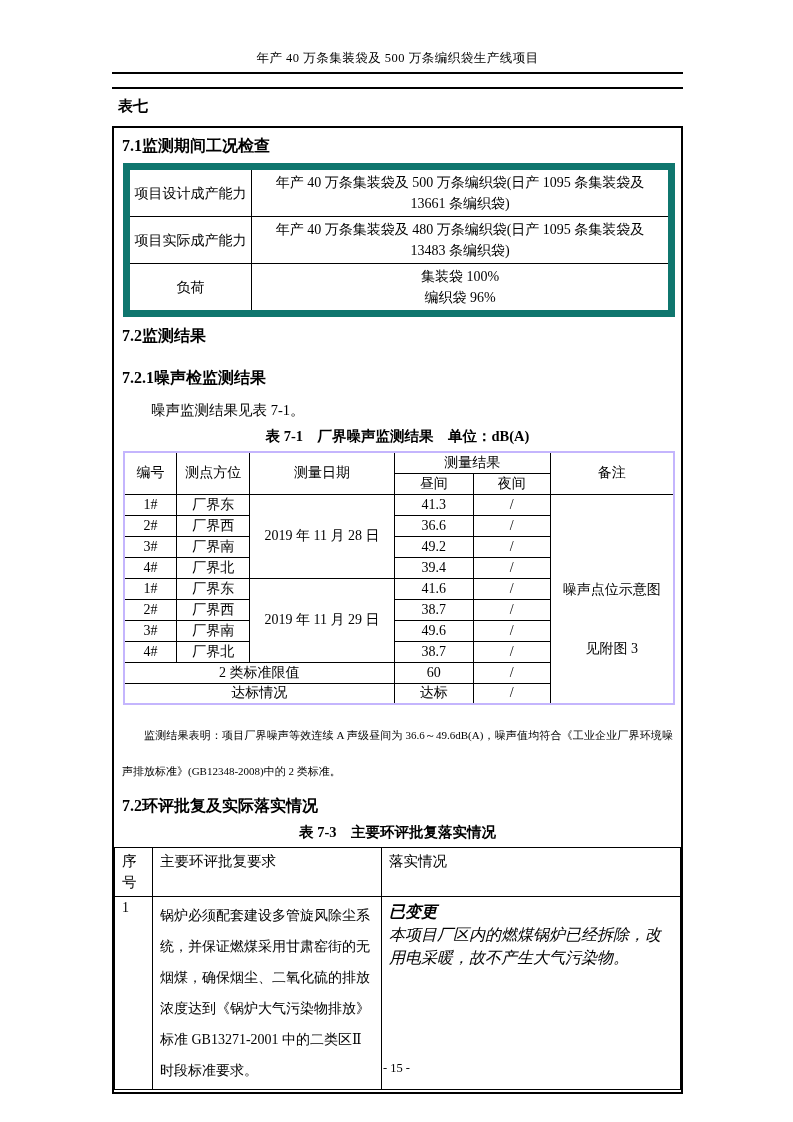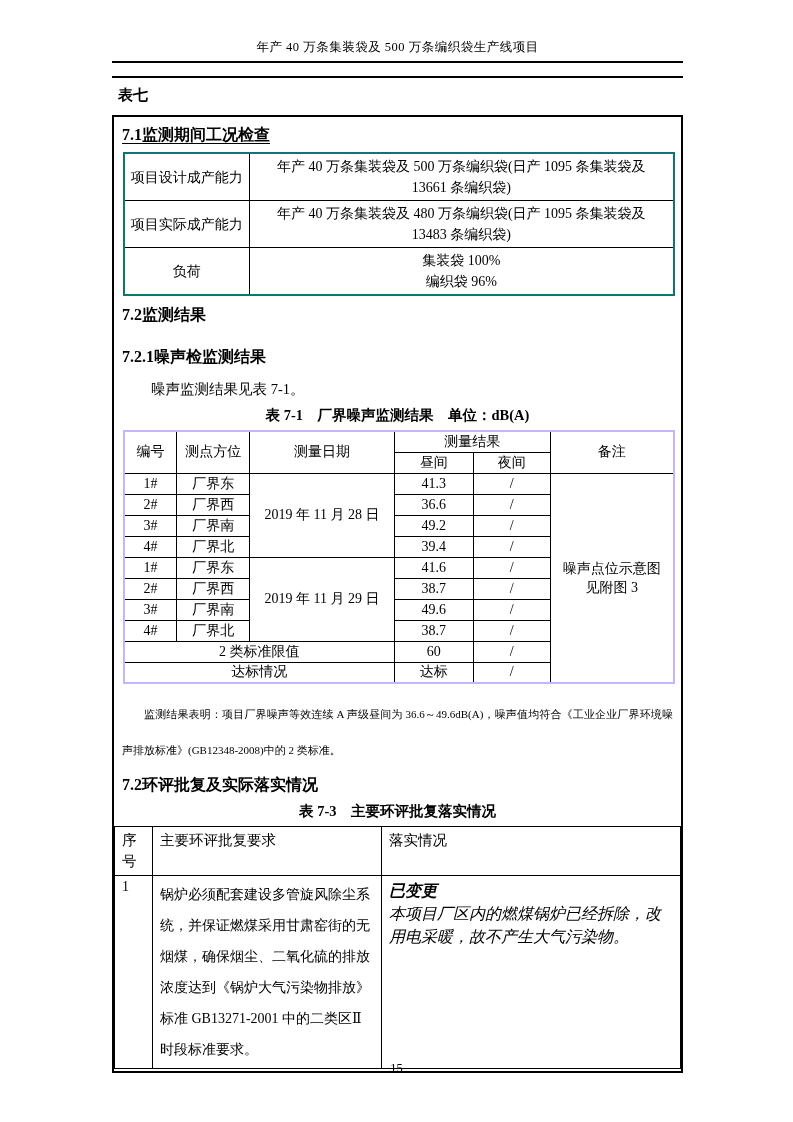--- a/index.html
+++ b/index.html
@@ -3,56 +3,56 @@
 <meta charset="utf-8">
 <style>
   * { margin:0; padding:0; box-sizing:border-box; }
   html,body { background:#fff; }
   body {
     width:793px; height:1122px;
     font-family:"Liberation Serif","DejaVu Serif",serif;
     color:#000; position:relative;
   }
   .page { width:793px; height:1122px; position:relative; }
-  .col { margin-left:112px; width:571px; padding-top:39px; }
+  .col { margin-left:112px; width:571px; padding-top:50px; }
 
   .doc-header { text-align:center; font-size:12.5px; letter-spacing:.5px; margin-bottom:5px; }
   .rule1 { border-top:2px solid #000; margin-bottom:13px; }
   .rule2 { border-top:2px solid #000; margin-bottom:8px; }
 
   .table7-label { font-weight:bold; font-size:15px; margin:2px 6px 10px 6px; }
 
   .frame { border:2px solid #000; padding:5px 0 2px 0; }
 
   .h-sec { font-weight:bold; font-size:16px; line-height:22px; }
-  .h-71 { margin:2px 8px 4px 8px; text-decoration:underline; text-underline-offset:3px; }
+  .h-71 { margin:2px 8px 4px 8px; text-underline-offset:3px; }
   .h-72 { margin:8px 8px 0 8px; }
   .h-721 { margin:20px 8px 0 8px; }
   .h-72env { margin:6px 8px 0 8px; }
 
   table { border-collapse:collapse; }
   td,th { border:1px solid #000; font-weight:normal; font-size:14px; }
 
-  .cap-table { width:552px; margin:6px 9px 0 9px; border:2px solid #0f766e; }
+  .cap-table { width:552px; margin:6px 9px 0 9px; border:7px solid #0f766e; }
   .cap-table td { text-align:center; vertical-align:middle; padding:2px 4px; line-height:21px; }
   .cap-table .lbl { width:125px; }
   .cap-table .r1 td, .cap-table .r2 td { height:46px; }
   .cap-table .r3 td { height:33px; }
   .two-line span { display:block; }
 
   .intro { font-size:14.5px; margin:11px 8px 0 8px; text-indent:2em; line-height:20px; }
   .tcap { font-weight:bold; font-size:14.5px; text-align:center; margin-top:7px; }
 
   .noise-table { width:552px; margin:5px 9px 0 9px; border:2px solid #c4b5fd; }
   .noise-table th, .noise-table td { text-align:center; vertical-align:middle; padding:0 2px; }
   .noise-table .hrow th { height:21px; }
   .noise-table td { height:21px; }
   .c-id { width:54px; } .c-pos { width:75px; } .c-date { width:149px; }
   .c-day { width:81px; } .c-night { width:79px; } .c-remark { width:128px; }
-  .remark-cell span { display:block; line-height:19px; }
+  .remark-cell span { display:block; line-height:19px;margin-top:40px; }
 
   .conclusion { font-size:11px; margin:12px 8px 0 8px; text-indent:2em;
     line-height:36px; text-align:justify; }
 
   .tcap2 { margin-top:6px; margin-bottom:5px; }
 
   .appr-table { width:100%; }
   .appr-table th, .appr-table td { text-align:left; vertical-align:top; padding:3px 7px; }
   .appr-table .c-no { width:38px; }
   .appr-table .c-req { width:229px; }

